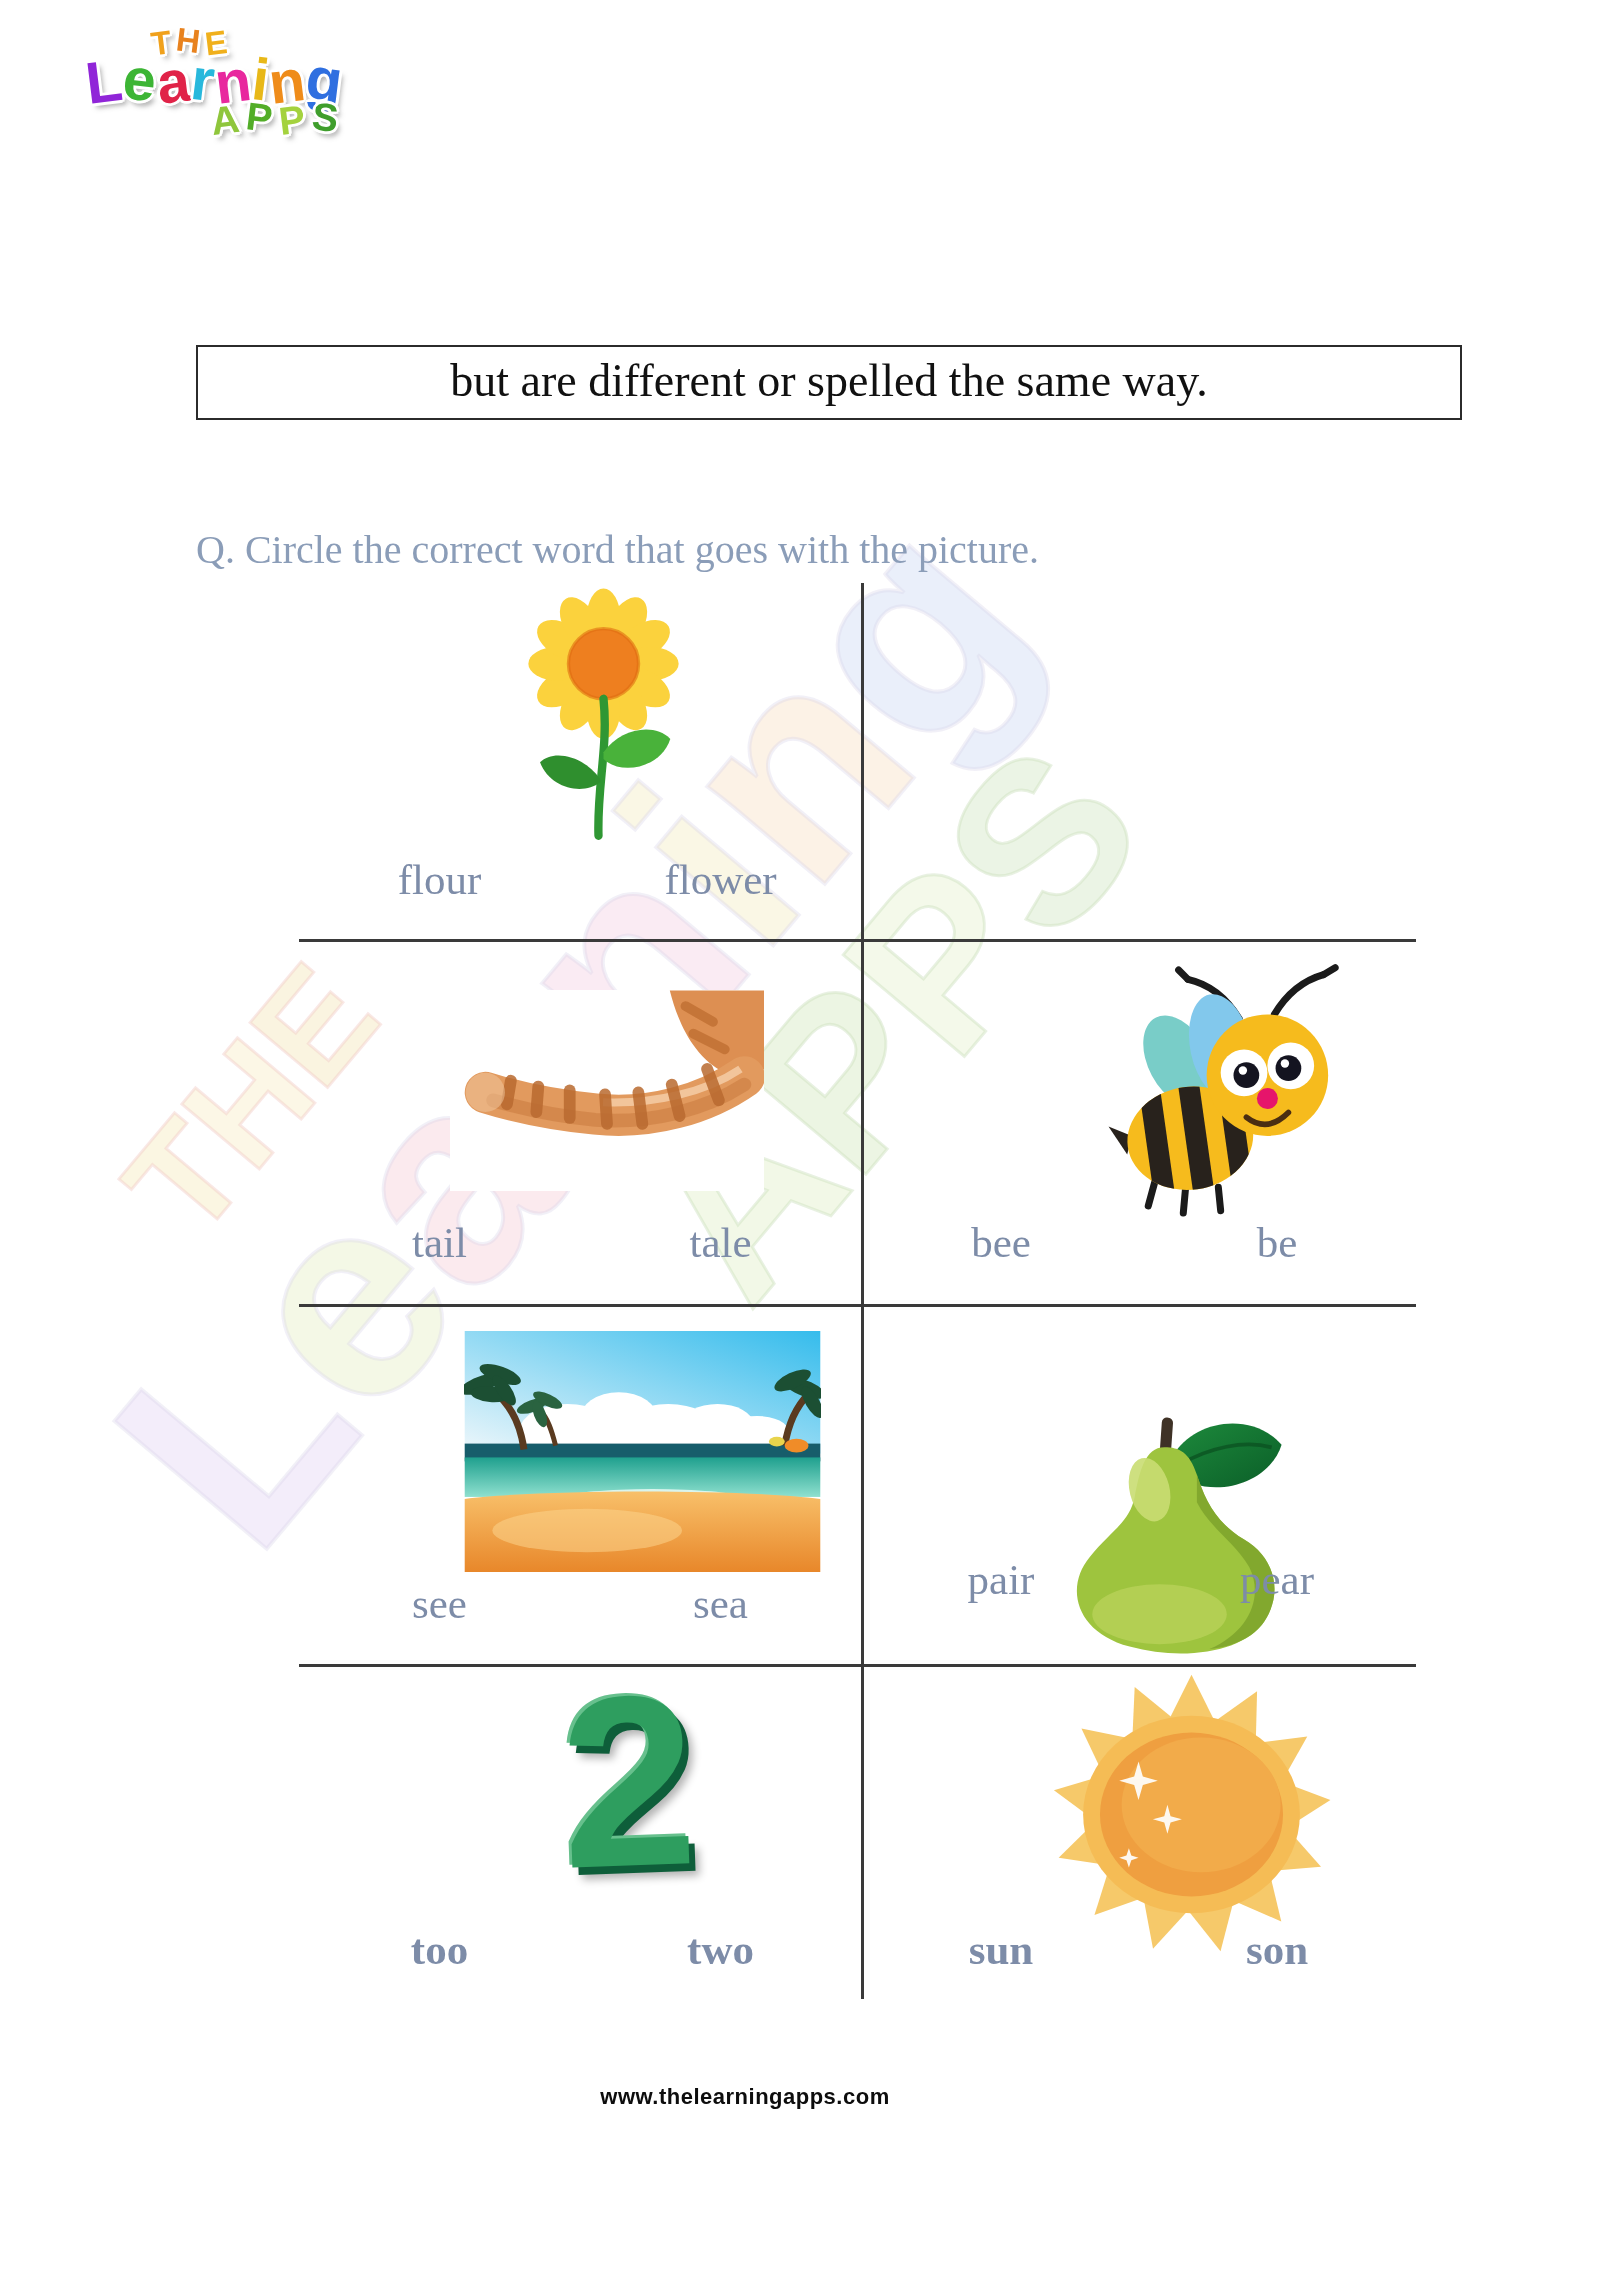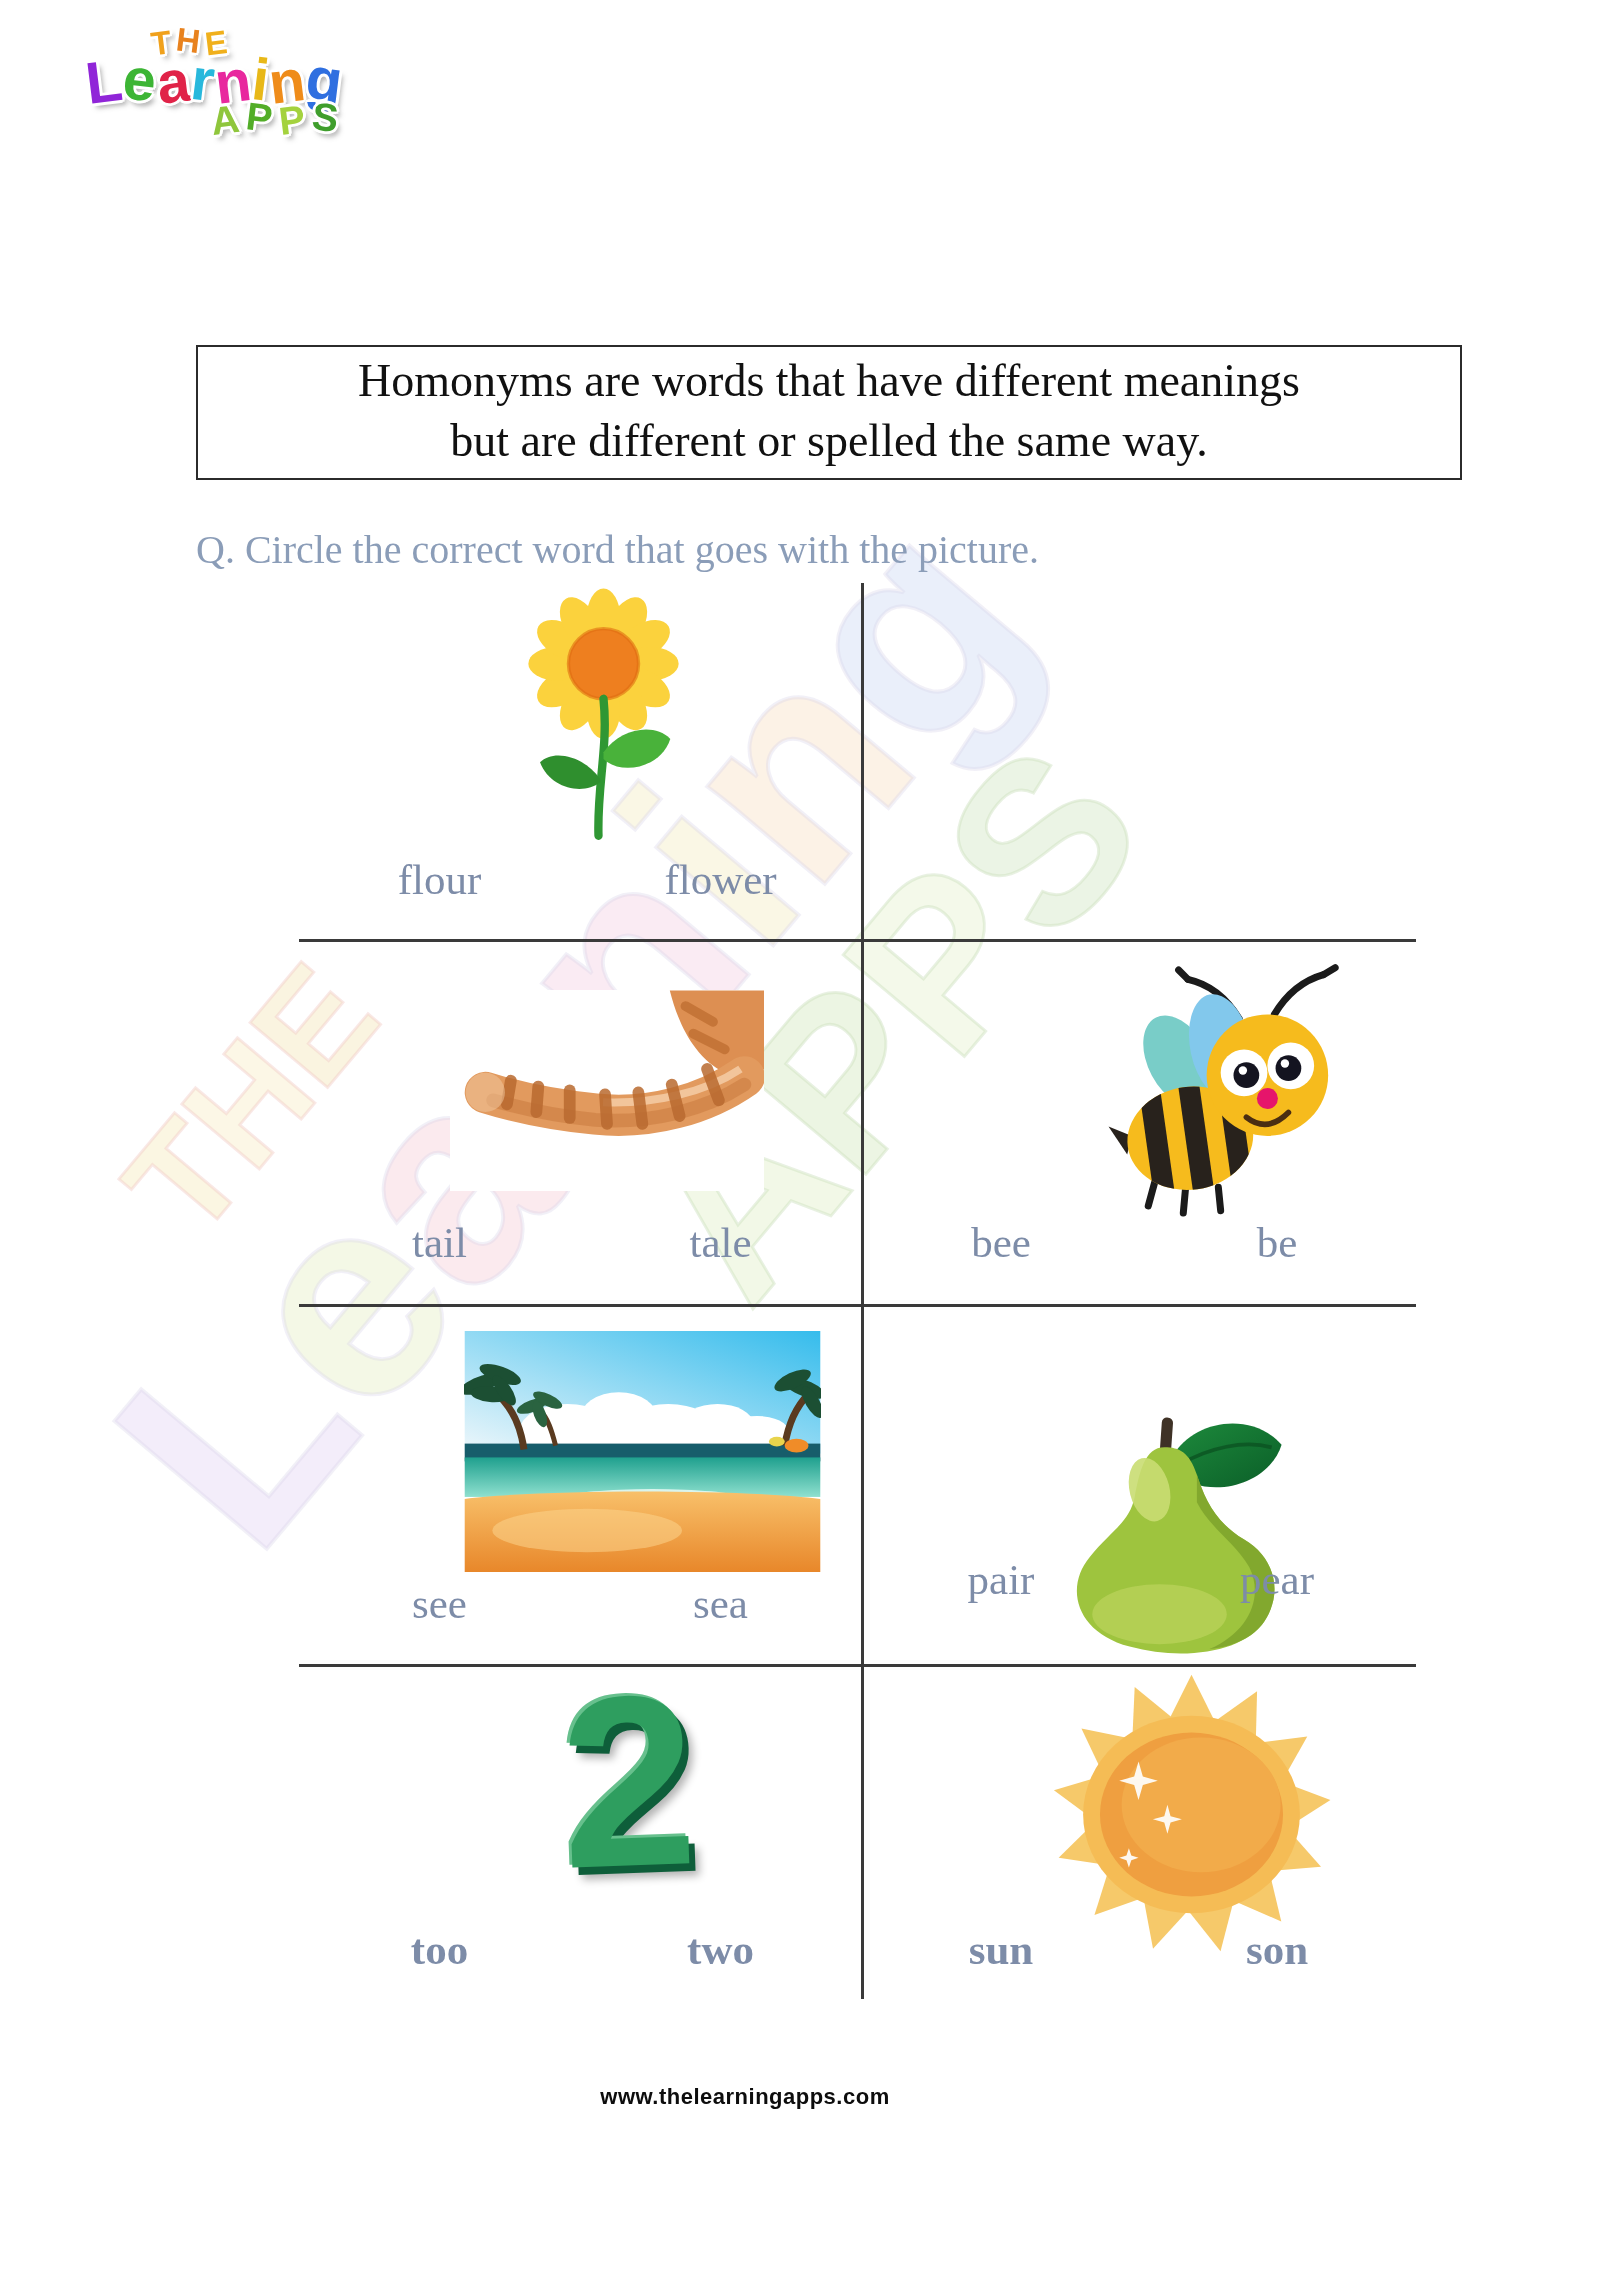--- a/index.html
+++ b/index.html
@@ -97,21 +97,20 @@
   </div>
 
   <div class="logo">
     <span class="logo-line logo-the"><span class="letter" style="color: rgb(240, 161, 28);">T</span><span class="letter" style="color: rgb(232, 130, 30);">H</span><span class="letter" style="color: rgb(240, 176, 28);">E</span></span>
     <span class="logo-line logo-learning"><span class="letter" style="color: rgb(144, 37, 216);">L</span><span class="letter" style="color: rgb(61, 181, 53);">e</span><span class="letter" style="color: rgb(224, 35, 72);">a</span><span class="letter" style="color: rgb(40, 184, 220);">r</span><span class="letter" style="color: rgb(232, 40, 158);">n</span><span class="letter" style="color: rgb(232, 184, 24);">i</span><span class="letter" style="color: rgb(239, 140, 26);">n</span><span class="letter" style="color: rgb(47, 111, 224);">g</span></span>
     <span class="logo-line logo-apps"><span class="letter" style="color: rgb(143, 198, 60);">A</span><span class="letter" style="color: rgb(82, 173, 40);">P</span><span class="letter" style="color: rgb(164, 210, 62);">P</span><span class="letter" style="color: rgb(63, 158, 44);">S</span></span>
   </div>
 
 
   <div class="def-box">
-    <div>Homonyms are words that have different meanings</div>
     <div>but are different or spelled the same way.</div>
   </div>
 
   <p class="question">Q. Circle the correct word that goes with the picture.</p>
 
   <div class="divider v-div"></div>
   <div class="divider h-div1"></div>
   <div class="divider h-div2"></div>
   <div class="divider h-div3"></div>
 

